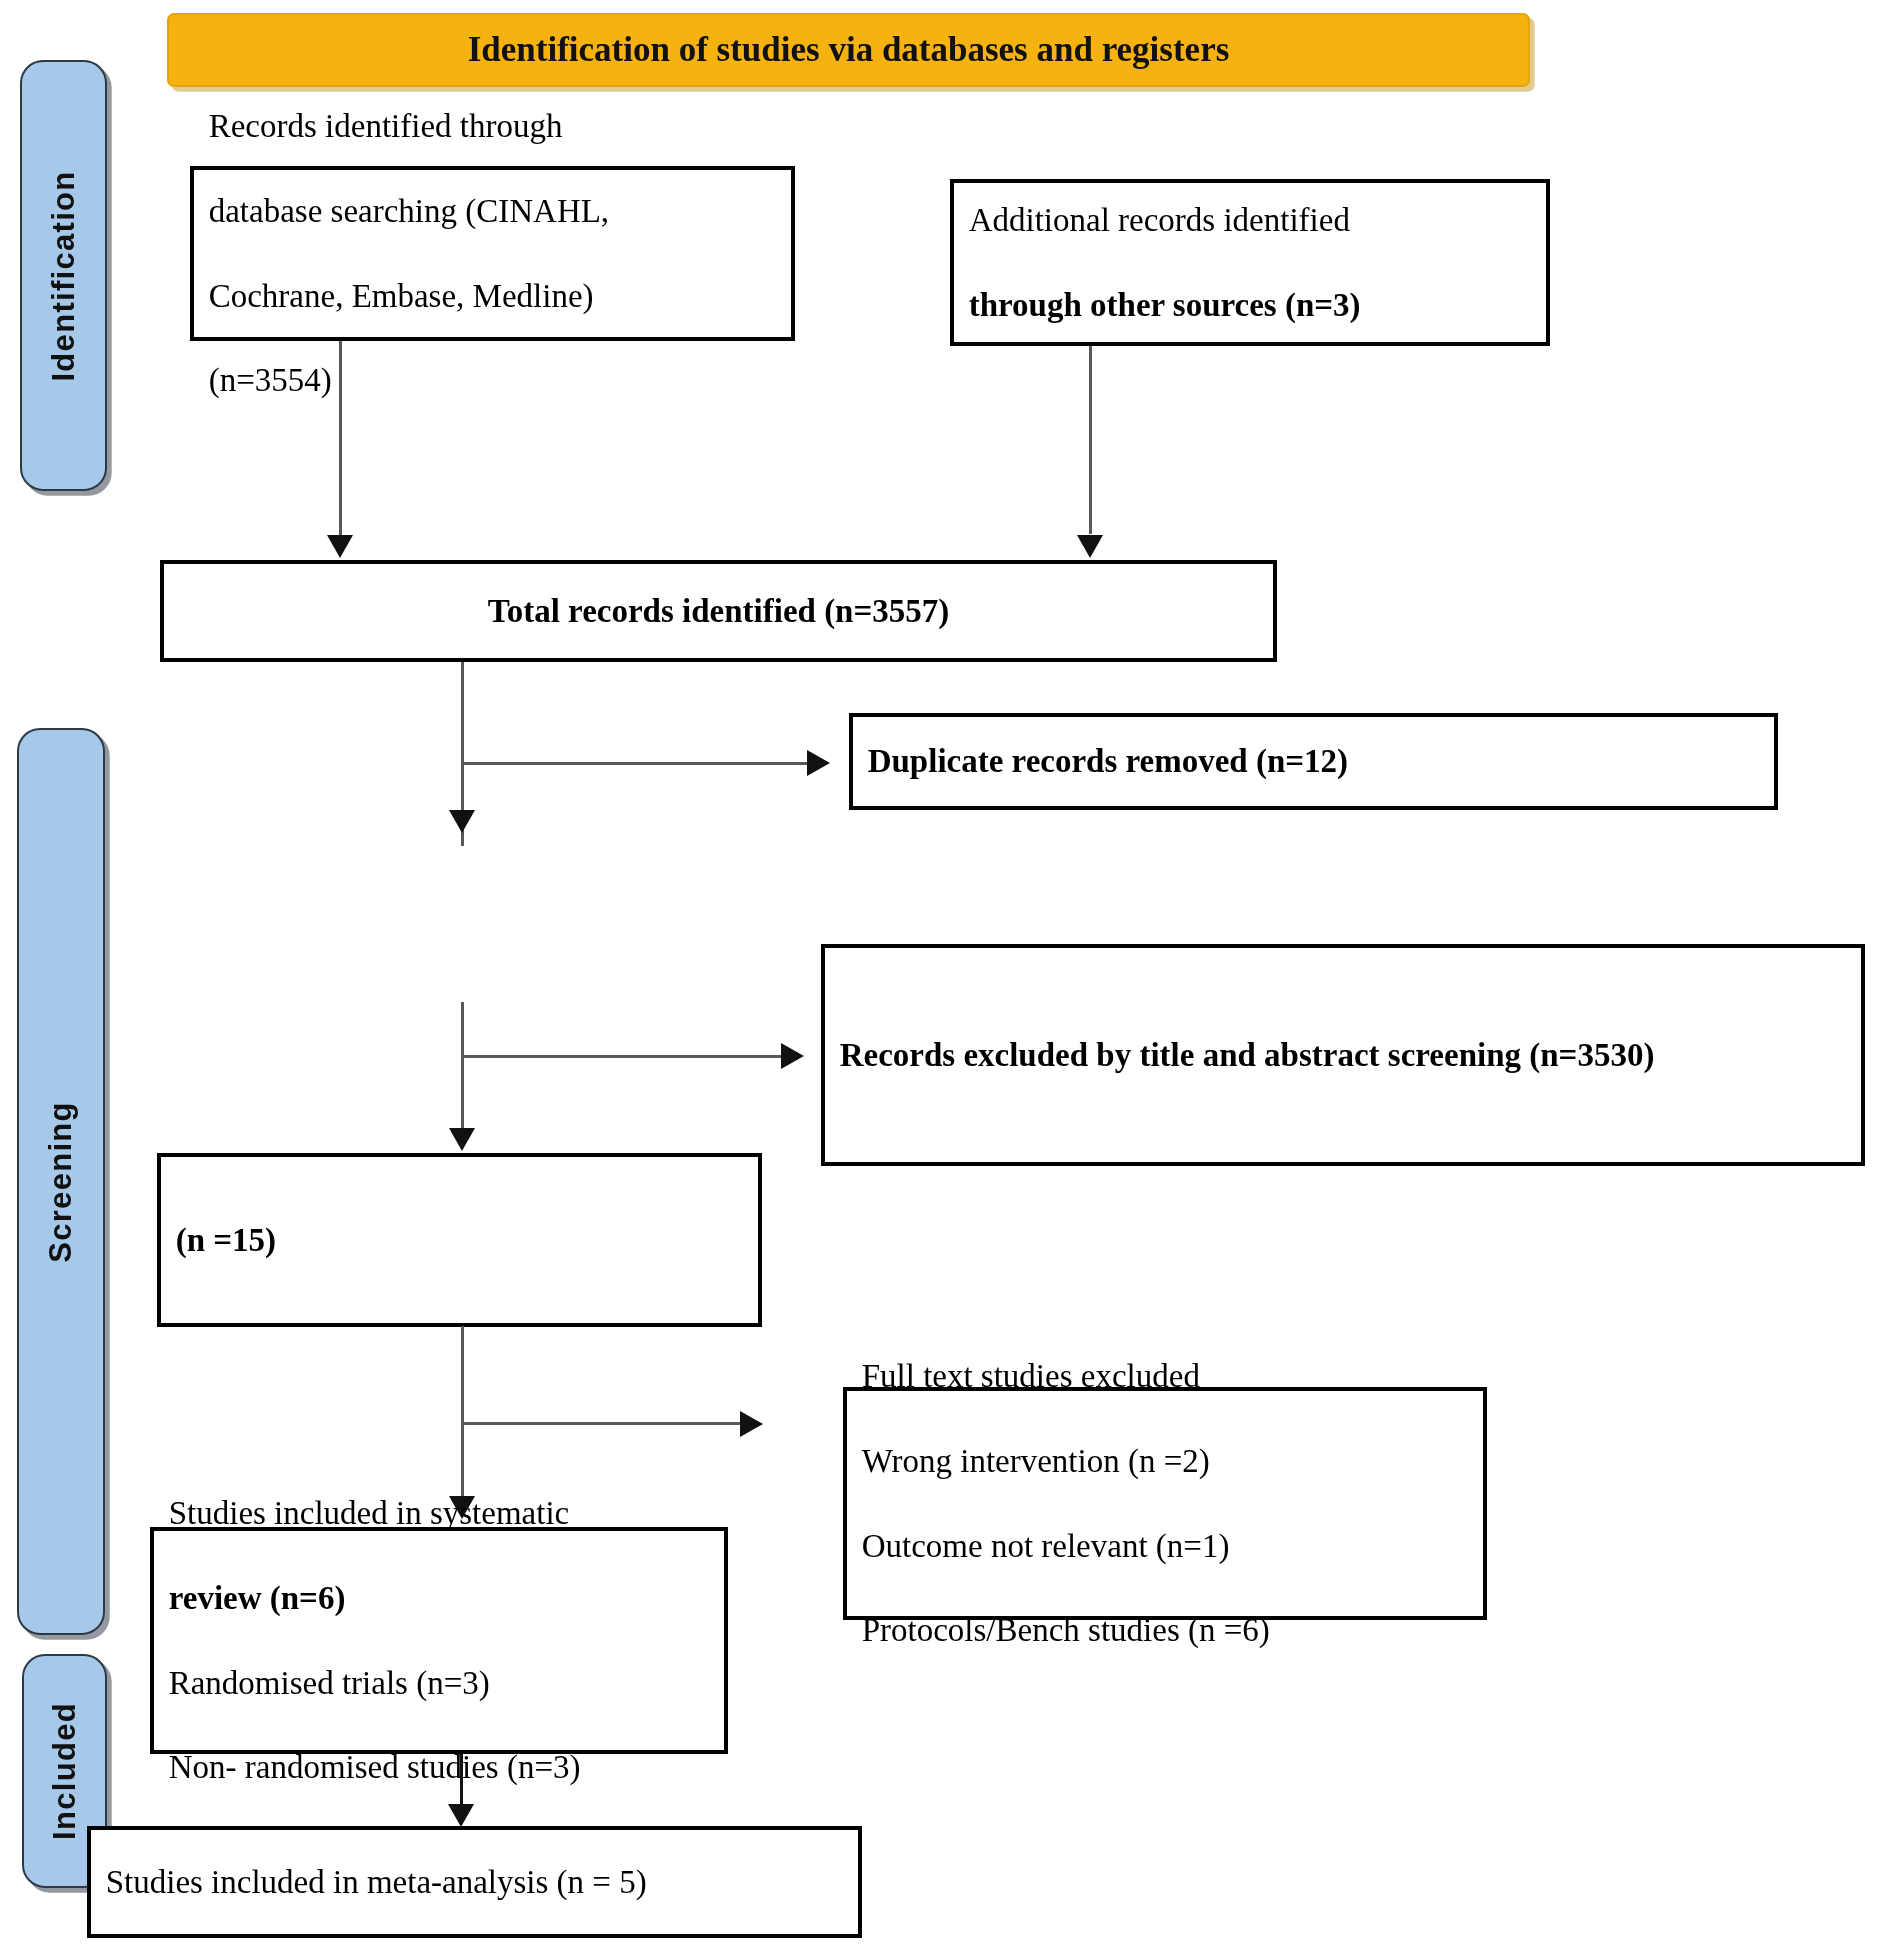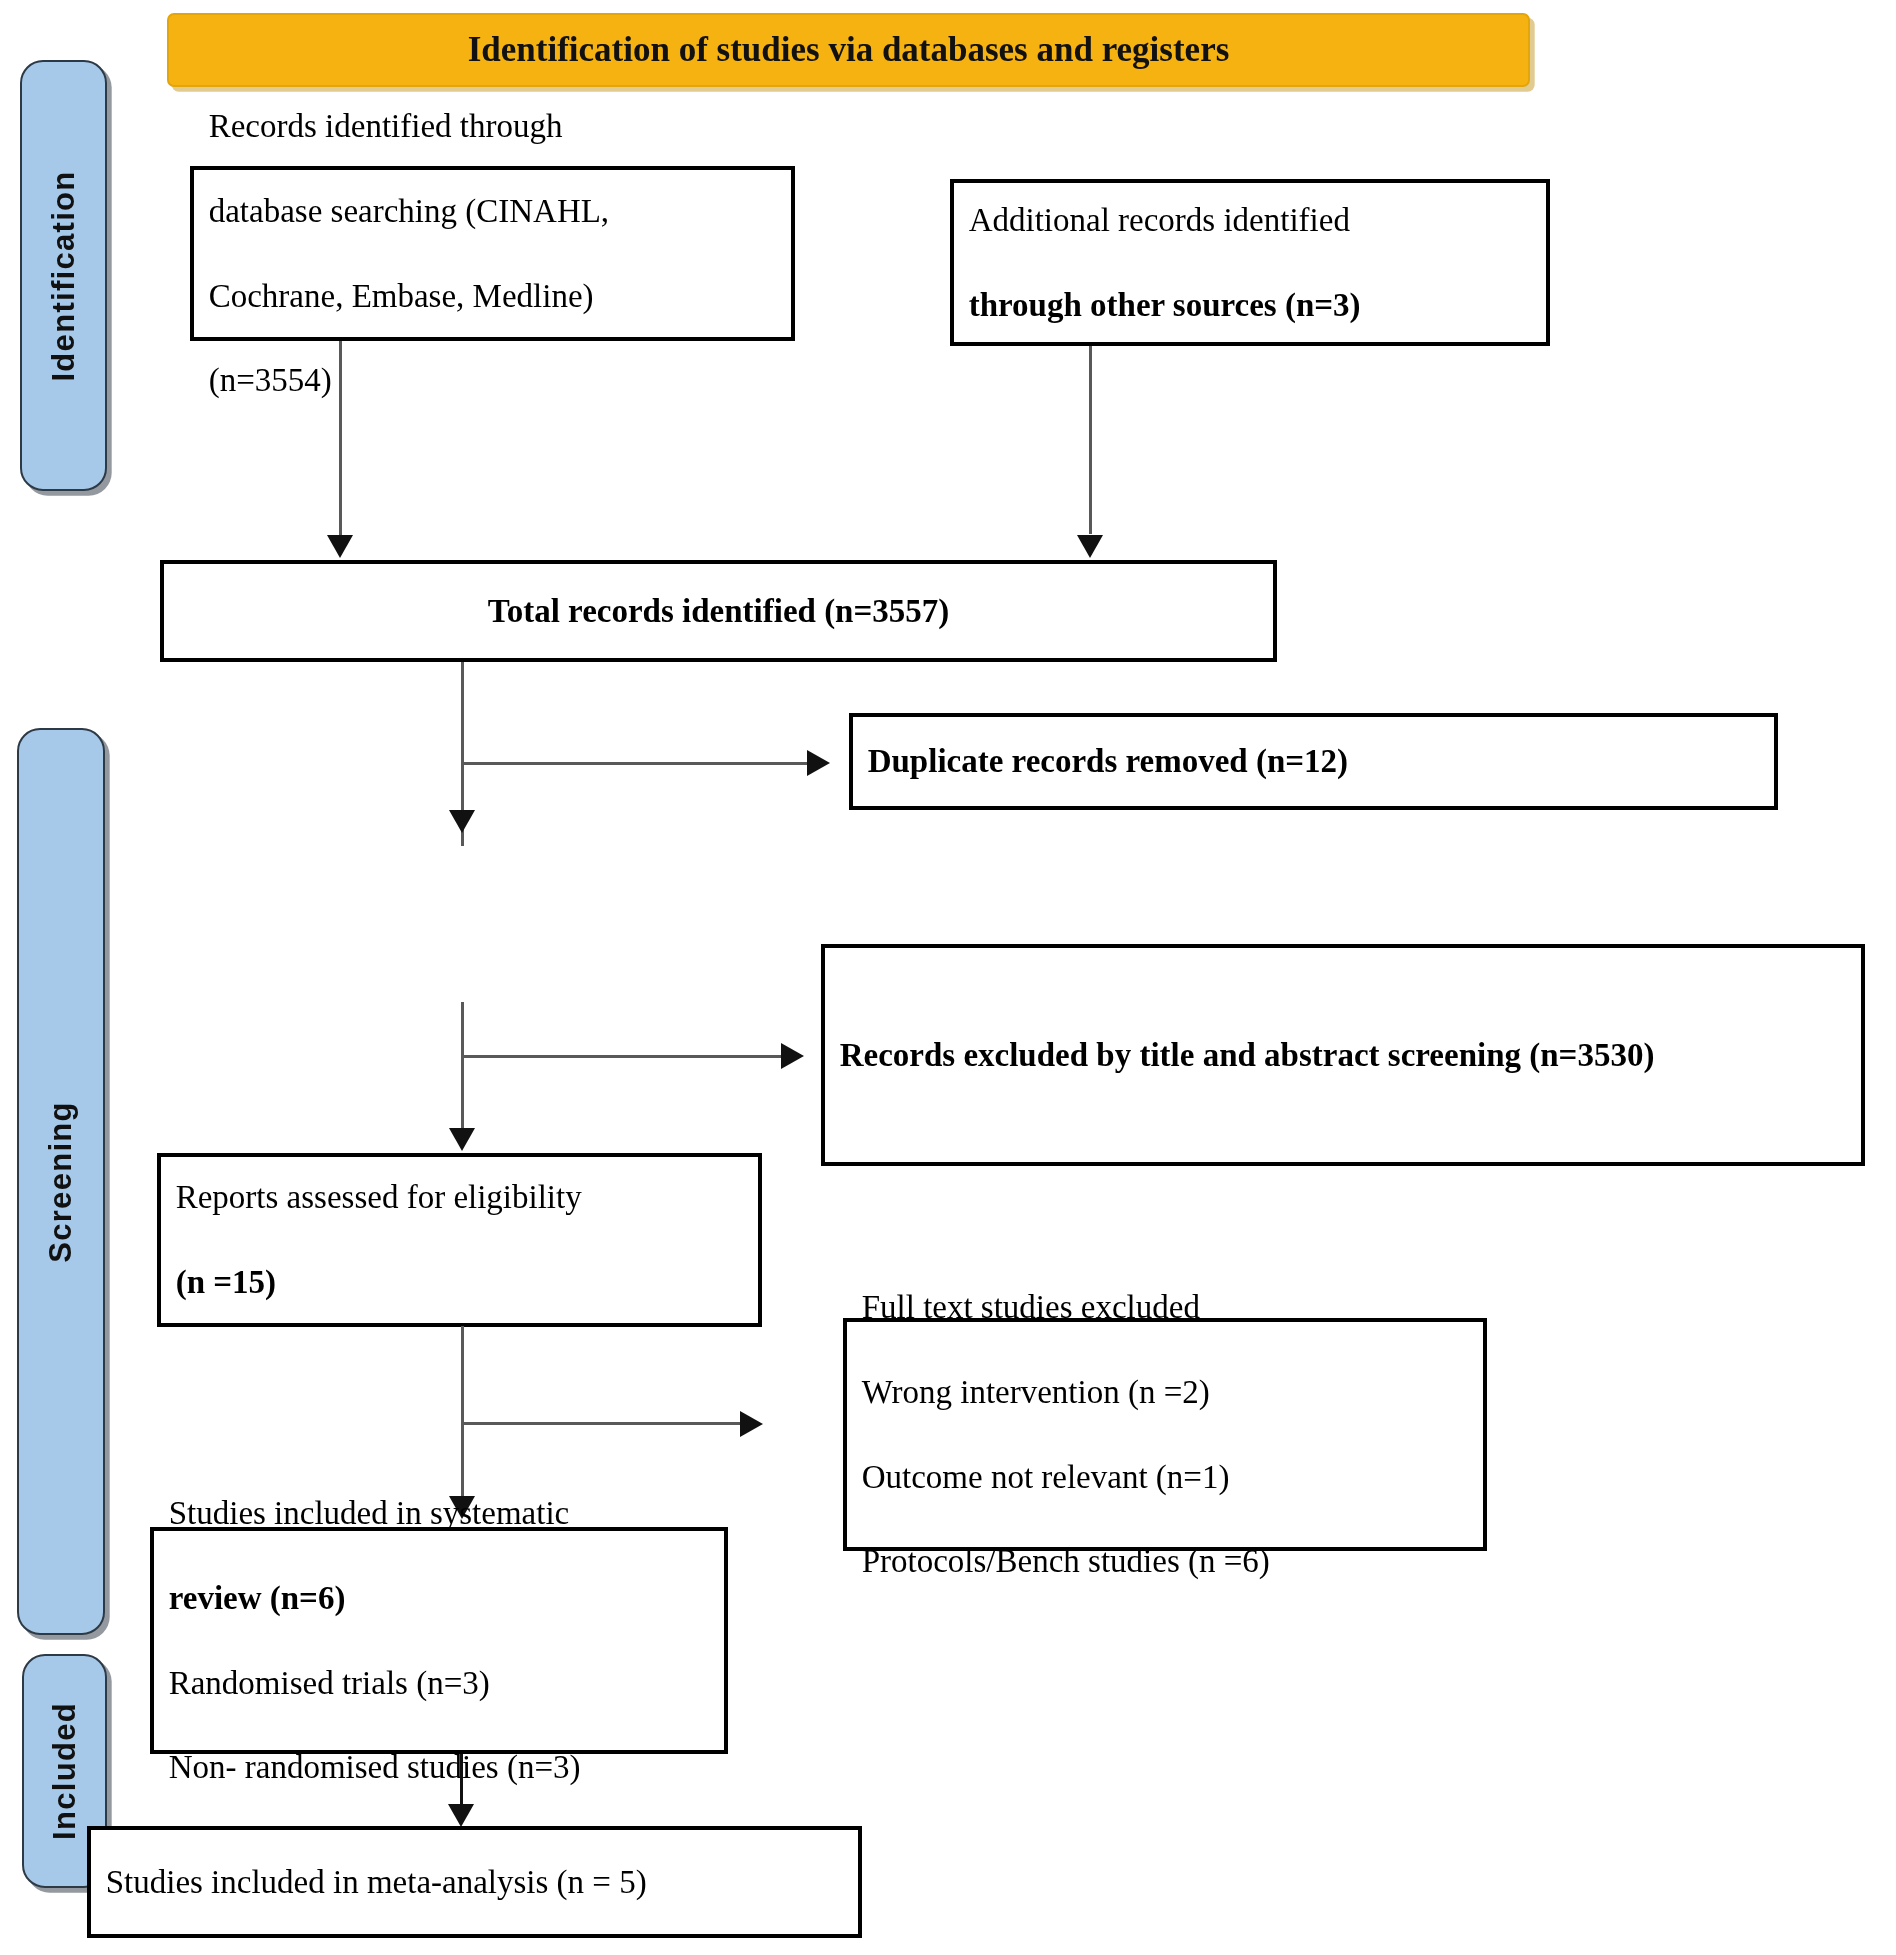--- a/index.html
+++ b/index.html
@@ -167,30 +167,29 @@
   <div class="vline" style="left:461px; top:1002px; height:127px;"></div>
   <div class="hline" style="left:461px; top:1055px; width:321px;"></div>
   <div class="arrow-right" style="left:781px; top:1043px;"></div>
   <div class="arrow-down" style="left:449px; top:1128px;"></div>
 
   <div class="node left" style="left:821px; top:944px; width:1044px; height:222px;">
     <span class="line b">Records excluded by title and abstract screening (n=3530)</span>
   </div>
 
   <div class="node left" style="left:157px; top:1153px; width:605px; height:174px;">
-    <span class="line">Reports assessed for eligibility</span>
     <span class="line b">(n =15)</span>
   </div>
 
   <div class="vline" style="left:461px; top:1326px; height:170px;"></div>
   <div class="hline" style="left:461px; top:1422px; width:281px;"></div>
   <div class="arrow-right" style="left:740px; top:1411px;"></div>
   <div class="arrow-down" style="left:449px; top:1496px;"></div>
 
-  <div class="node left" style="left:843px; top:1318px; width:644px; height:233px;">
+  <div class="node left" style="left:843px; top:1387px; width:644px; height:233px;">
     <span class="line">Full text studies excluded</span>
     <span class="line">Wrong intervention (n =2)</span>
     <span class="line">Outcome not relevant (n=1)</span>
     <span class="line">Protocols/Bench studies (n =6)</span>
   </div>
 
   <div class="node left" style="left:150px; top:1527px; width:578px; height:227px;">
     <span class="line">Studies included in systematic</span>
     <span class="line b">review (n=6)</span>
     <span class="line">Randomised trials (n=3)</span>

